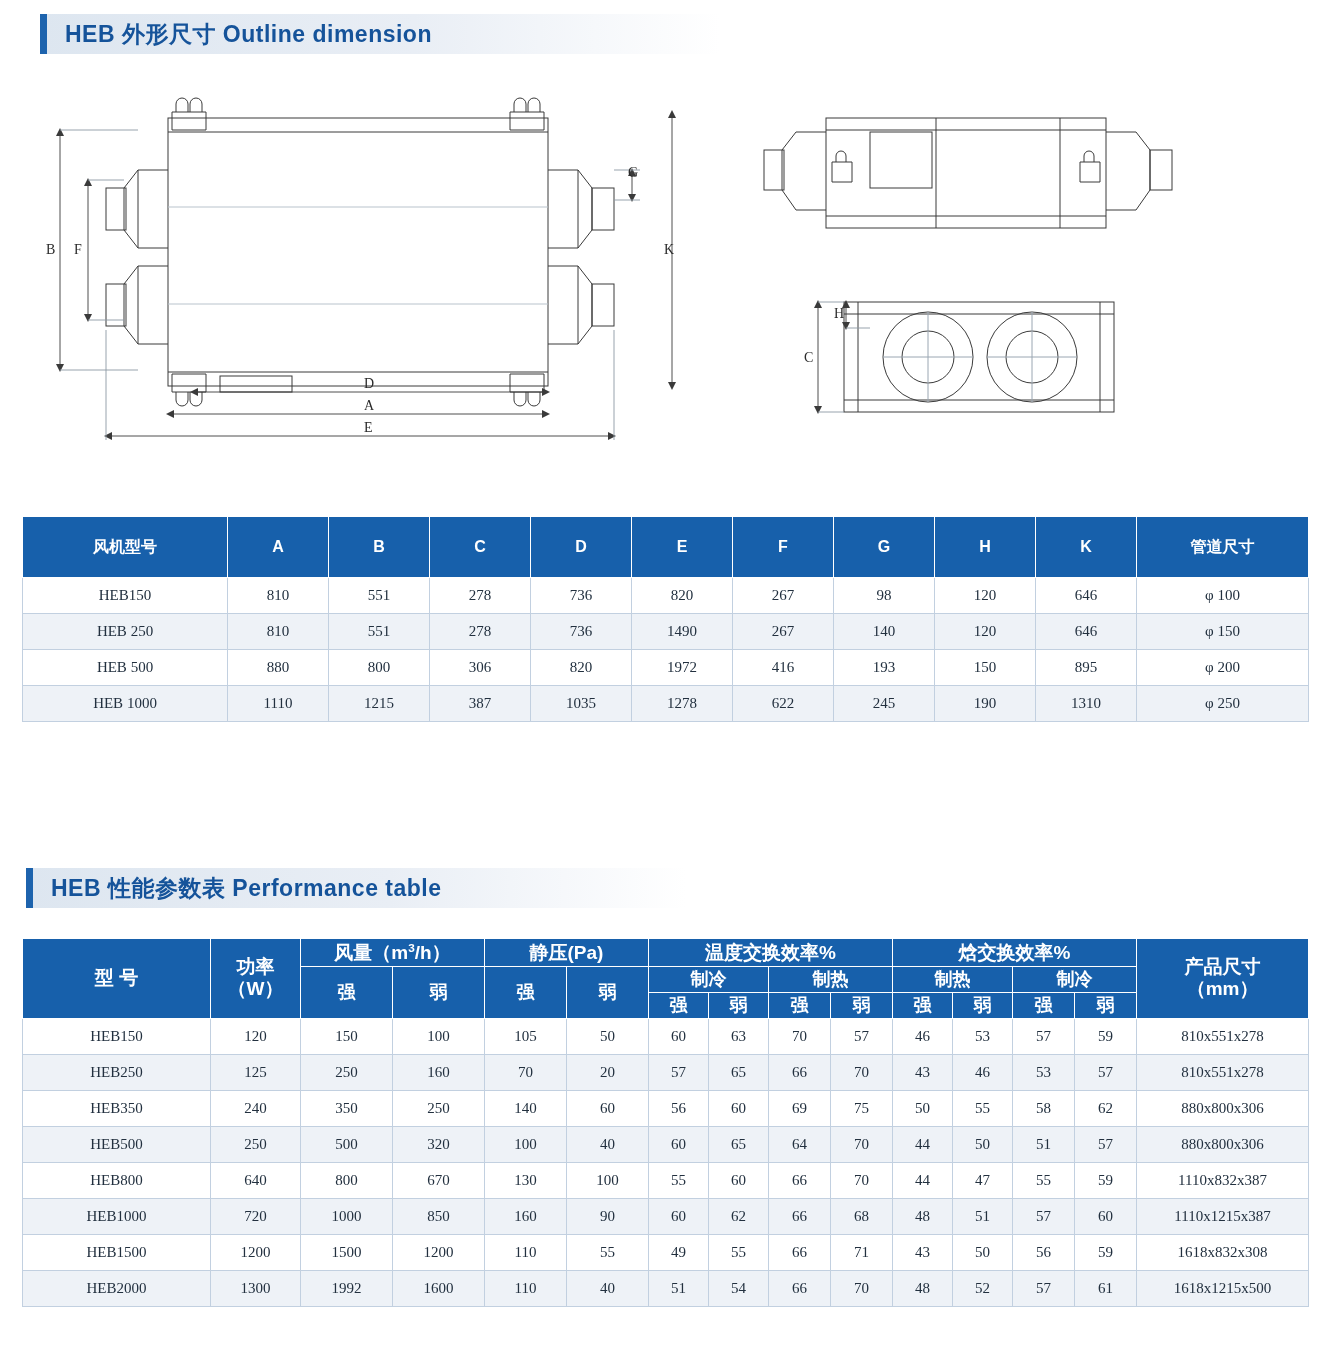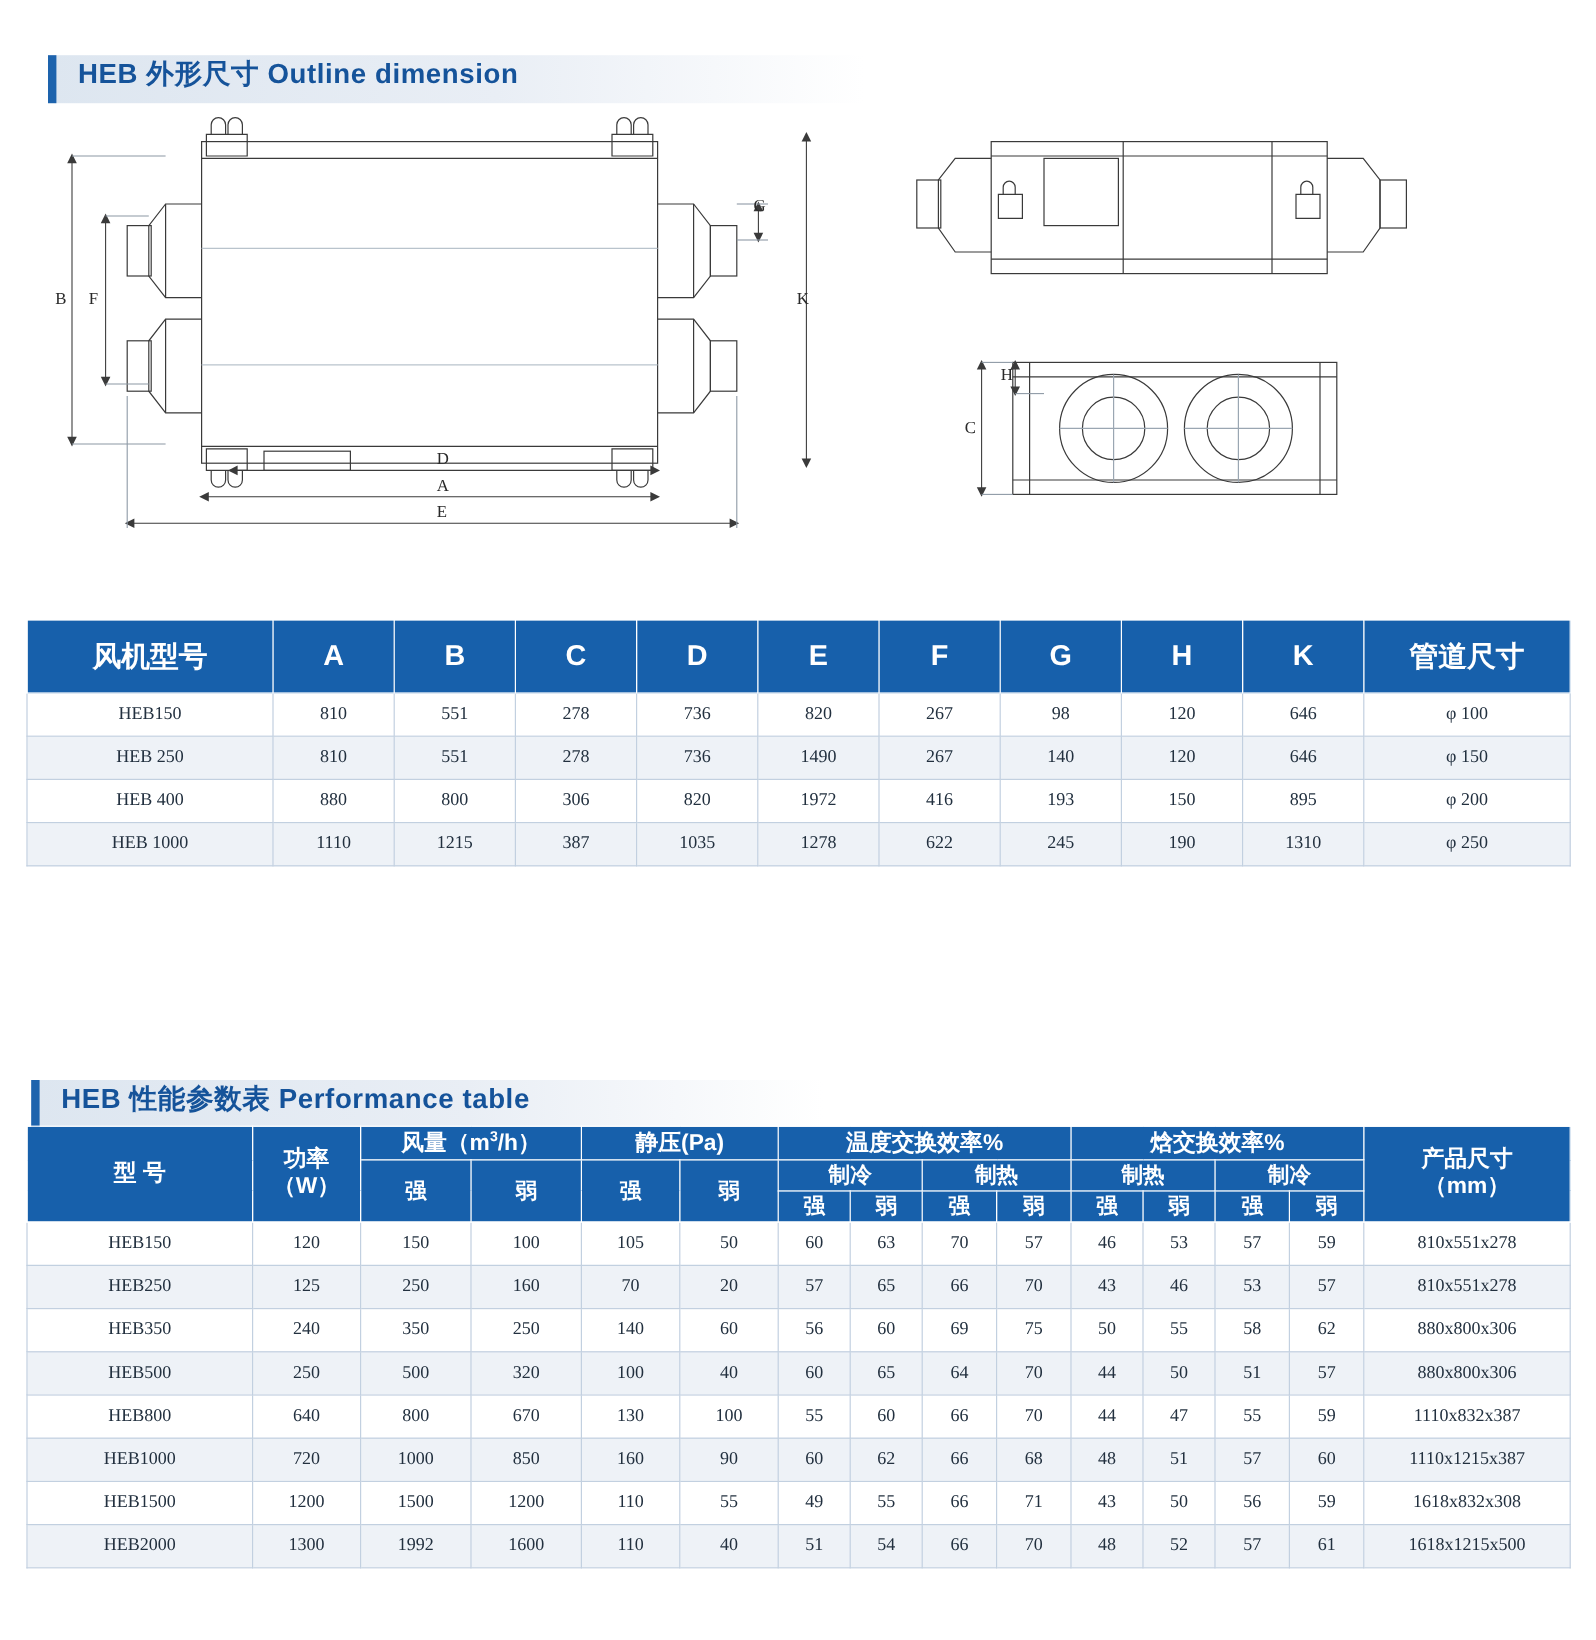--- a/index.html
+++ b/index.html
@@ -20,21 +20,21 @@
     width: 1330px;
     height: 1367px;
   }
 
   
   .section-header {
     position: absolute;
     height: 40px;
     background: linear-gradient(to right, #dde6f0 0%, #e9eef5 55%, #ffffff 100%);
     display: flex;
-    margin-top: 32px;
+    align-items: center;
   }
   .section-header .bar {
     width: 7px;
     height: 40px;
     background: #1d63ad;
     margin-right: 18px;
   }
   .section-header .title {
     font-size: 23px;
     font-weight: bold;
@@ -92,21 +92,21 @@
   }
 
   
   #table-dimension {
     left: 22px;
     top: 516px;
     width: 1286px;
   }
   #table-dimension th {
     height: 58px;
-    font-size: 24px;
+    font-size: 16px;
   }
   #table-dimension td {
     height: 33px;
     font-size: 15px;
     font-family: "Liberation Serif", serif;
   }
   #table-dimension td.model {
     font-size: 15px;
   }
 
@@ -343,21 +343,21 @@
         <td>278</td>
         <td>736</td>
         <td>1490</td>
         <td>267</td>
         <td>140</td>
         <td>120</td>
         <td>646</td>
         <td>φ 150</td>
       </tr>
       <tr>
-        <td class="model">HEB 400</td>
+        <td class="model">HEB 500</td>
         <td>880</td>
         <td>800</td>
         <td>306</td>
         <td>820</td>
         <td>1972</td>
         <td>416</td>
         <td>193</td>
         <td>150</td>
         <td>895</td>
         <td>φ 200</td>

